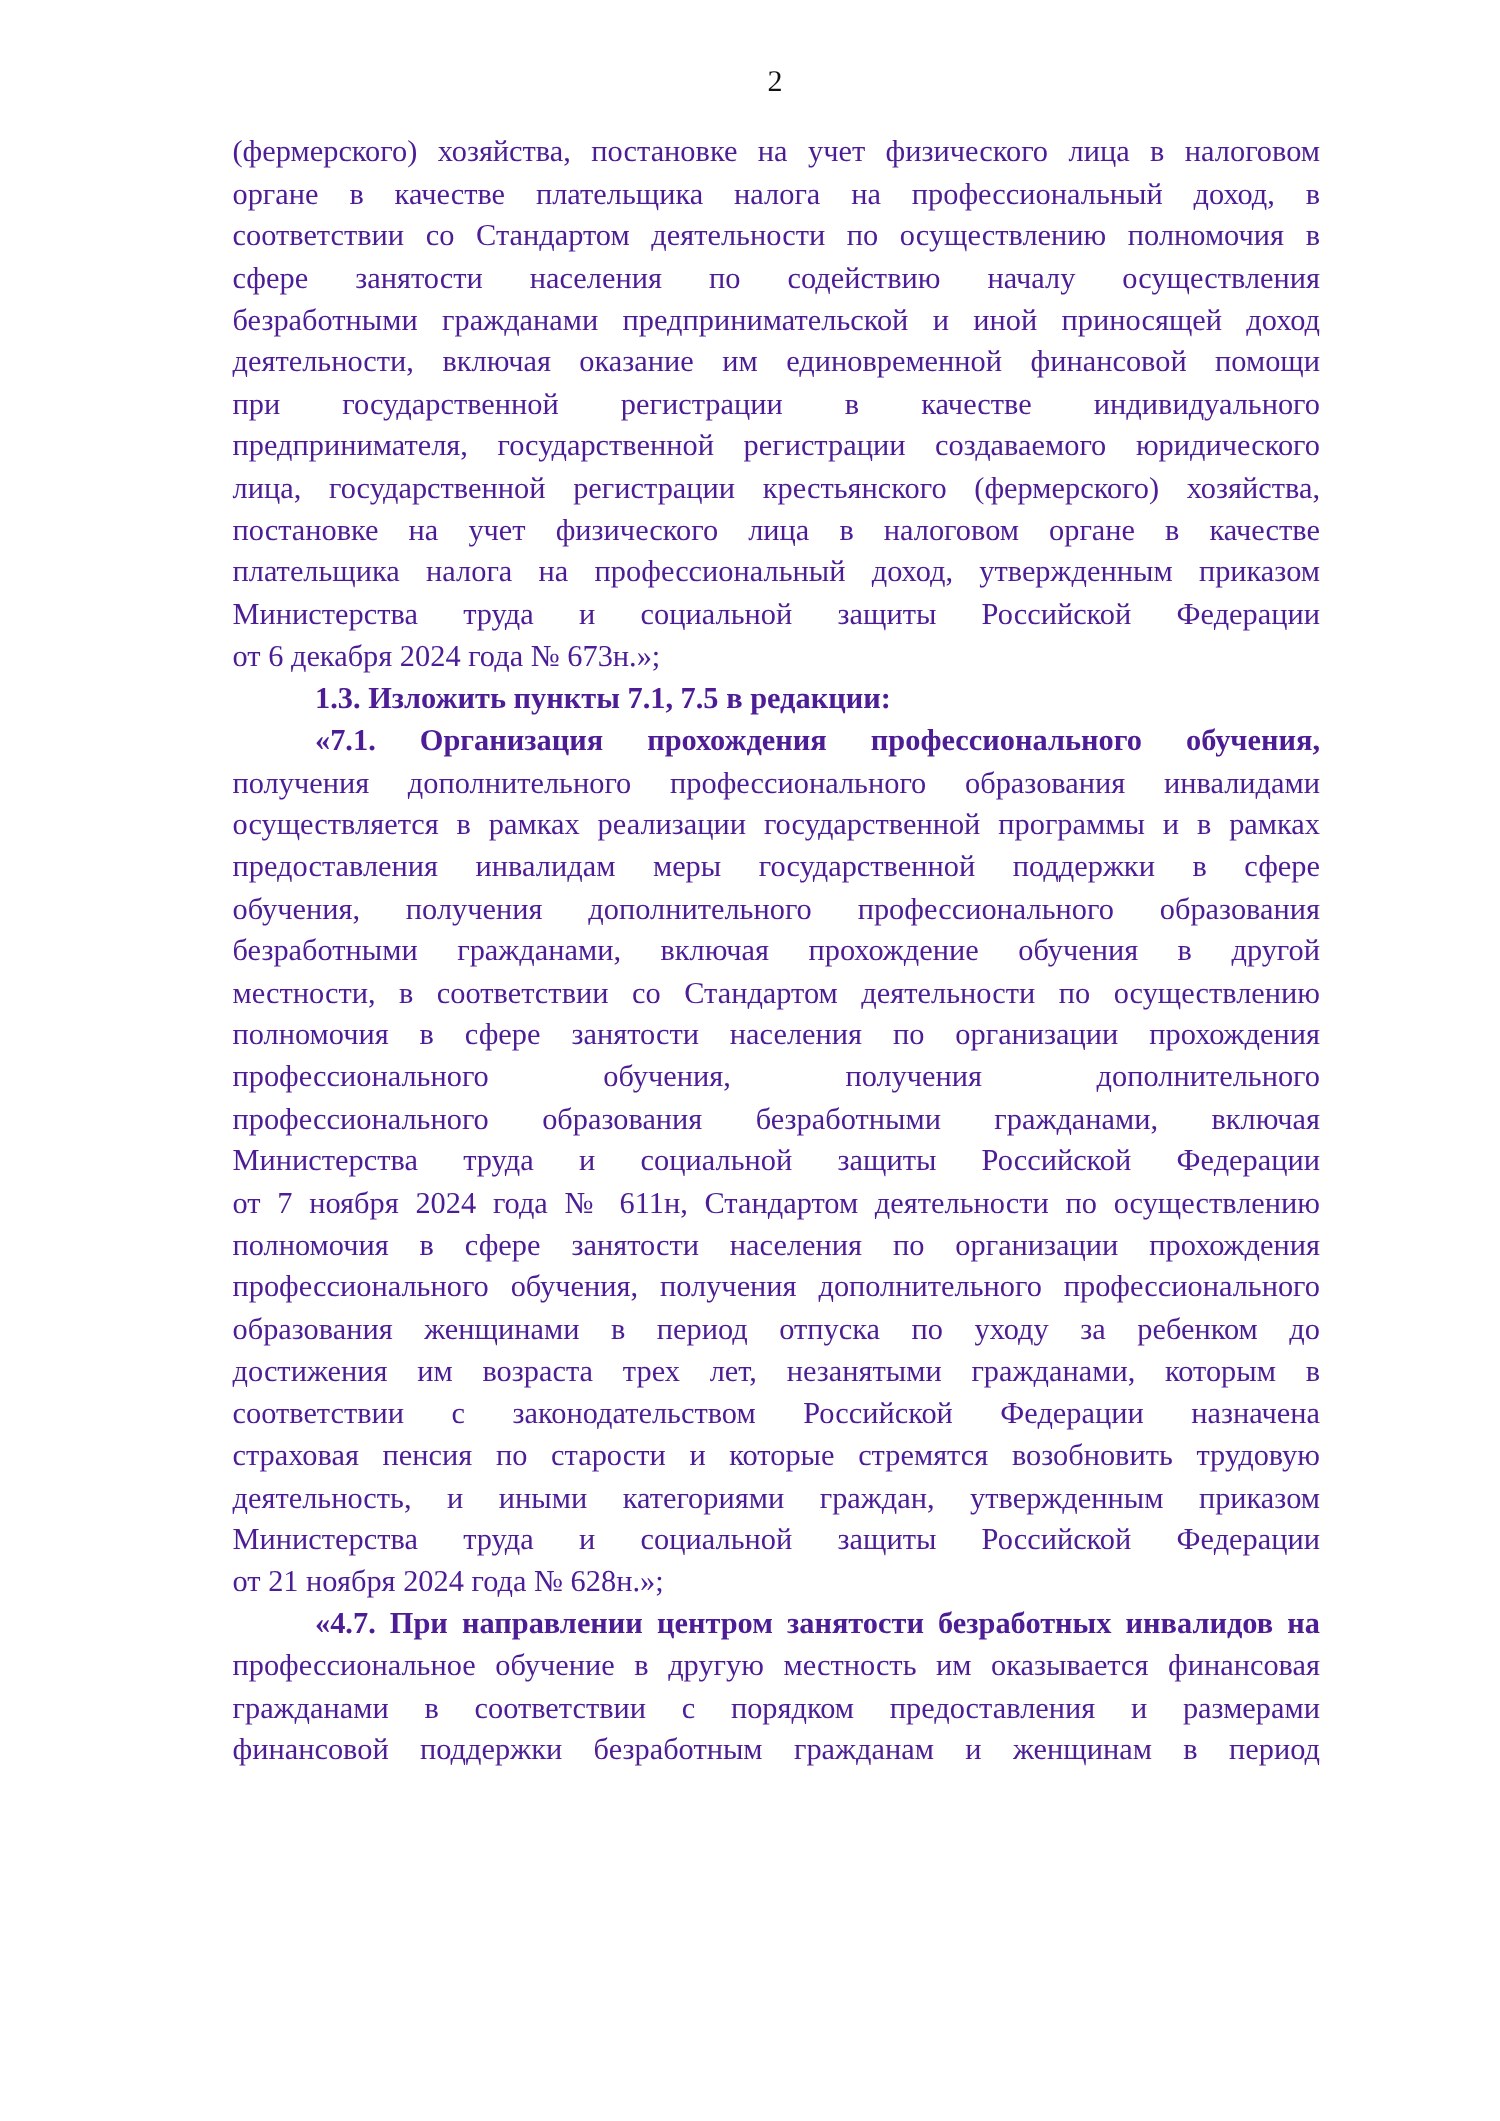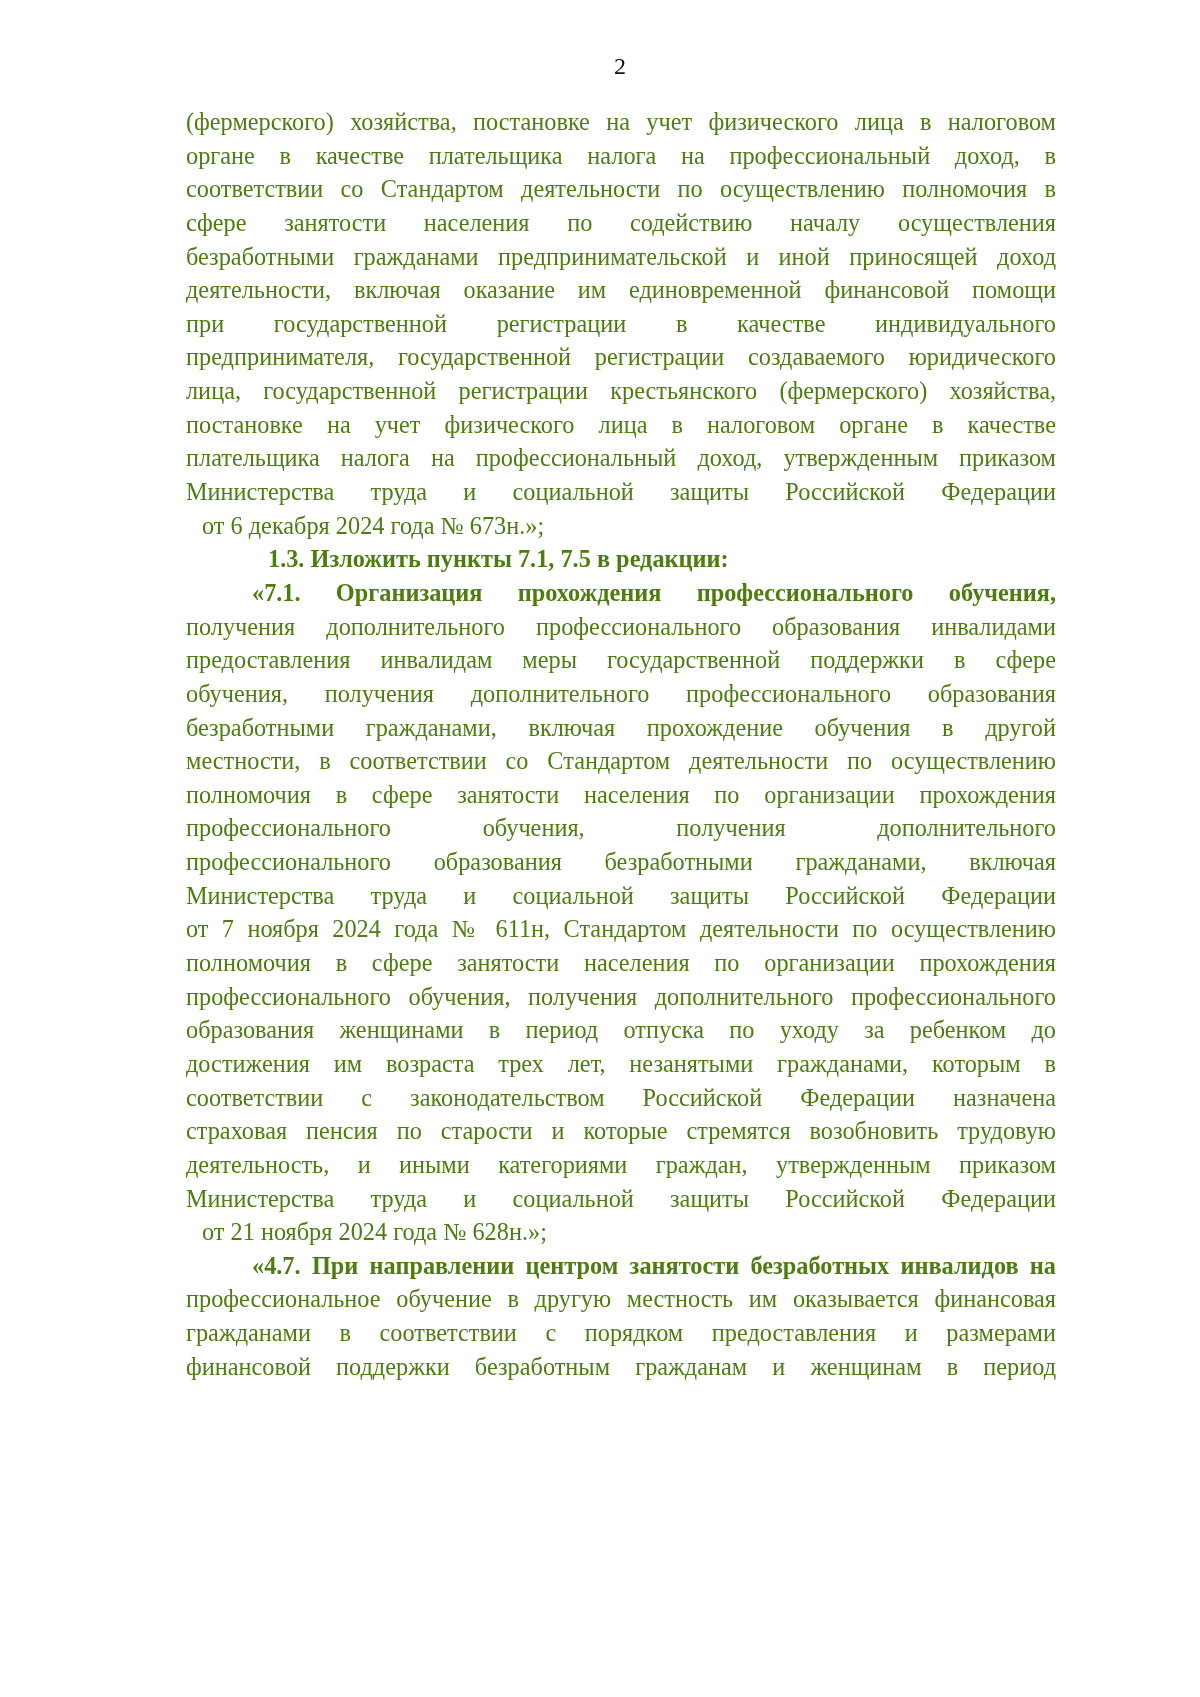--- a/index.html
+++ b/index.html
@@ -4,28 +4,28 @@
 <style>
   html, body { margin: 0; padding: 0; background: #ffffff; }
   body { width: 1200px; height: 1697px; position: relative; overflow: hidden; }
   .page { position: absolute; left: 0; top: 0; width: 1200px; height: 1697px; background: #fff; }
   .page-number {
     position: absolute; top: 50px; left: 0; width: 1240px; text-align: center;
     font-family: "Liberation Serif", serif; font-size: 24px; color: #111; line-height: 33.65px;
   }
   .body-text {
     position: absolute; left: 186px; top: 105px; width: 870px;
-    font-family: "Liberation Serif", serif; font-size: 24.3px; color: #4d7c0f;
+    font-family: "Liberation Serif", serif; font-size: 24.3px; color: #4c1d95;
     line-height: 33.65px;
   }
   .line {
     display: block; height: 33.65px; white-space: nowrap;
     text-align: justify; text-align-last: justify;
   }
-  .line.last { text-align-last: left; margin-left: 16px; }
+  .line.last { text-align-last: left; }
   .line.indent { padding-left: 66px; font-weight: bold; }
 </style>
 </head>
 <body>
 
 <div class="page">
   <div class="page-number">2</div>
 
   <div class="body-text">
 
@@ -45,20 +45,21 @@
       <span class="line last">от 6 декабря 2024 года № 673н.»;</span>
     </div>
 
     <div>
       <span class="line last indent">1.3. Изложить пункты 7.1, 7.5 в редакции:</span>
     </div>
 
     <div>
       <span class="line indent">«7.1. Организация прохождения профессионального обучения,</span>
       <span class="line">получения дополнительного профессионального образования инвалидами</span>
+      <span class="line">осуществляется в рамках реализации государственной программы и в рамках</span>
       <span class="line">предоставления инвалидам меры государственной поддержки в сфере</span>
       <span class="line">обучения, получения дополнительного профессионального образования</span>
       <span class="line">безработными гражданами, включая прохождение обучения в другой</span>
       <span class="line">местности, в соответствии со Стандартом деятельности по осуществлению</span>
       <span class="line">полномочия в сфере занятости населения по организации прохождения</span>
       <span class="line">профессионального обучения, получения дополнительного</span>
       <span class="line">профессионального образования безработными гражданами, включая</span>
       <span class="line">Министерства труда и социальной защиты Российской Федерации</span>
       <span class="line">от 7 ноября 2024 года № 611н, Стандартом деятельности по осуществлению</span>
       <span class="line">полномочия в сфере занятости населения по организации прохождения</span>

